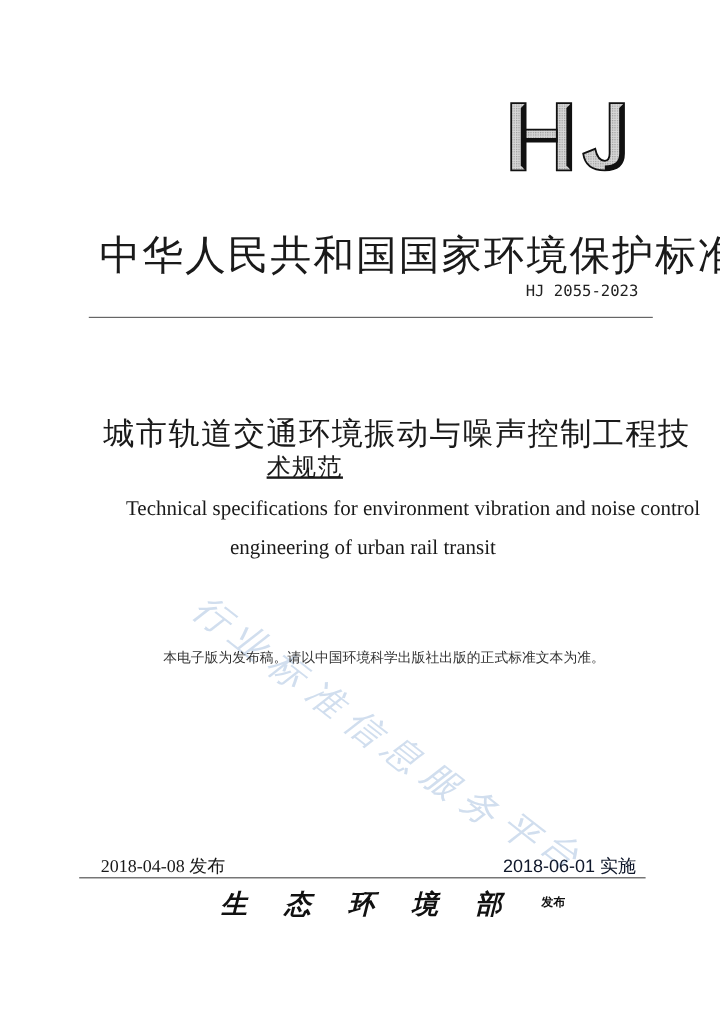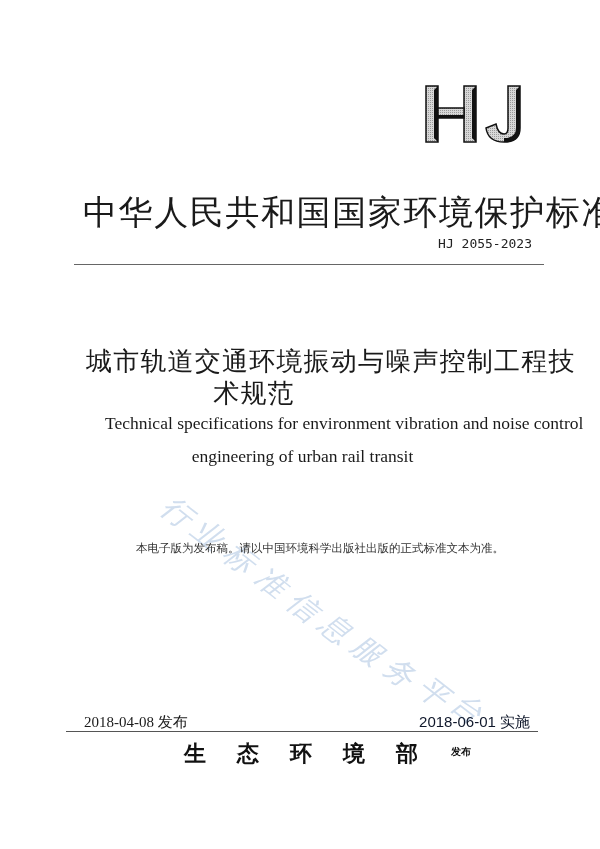--- a/index.html
+++ b/index.html
@@ -13,38 +13,38 @@
 
     .main-title { left: 83px; top: 190px; font-family: "DejaVu Sans", sans-serif;
                   font-size: 34px; letter-spacing: 1.6px; color: #1a1a1a; font-weight: normal; }
     .std-code { right: 68px; top: 236px; font-family: "DejaVu Sans Mono", monospace;
                 font-size: 13px; color: #222; }
     .rule-top { left: 74px; top: 264px; width: 470px; height: 0; border-top: 1.5px solid #666; }
 
     .cn-title-1 { left: 86px; top: 344px; font-family: "DejaVu Serif", serif; font-size: 26px;
                   letter-spacing: 1.2px; color: #1a1a1a; }
     .cn-title-2 { left: 0; width: 508px; top: 376px; text-align: center; font-family: "DejaVu Serif", serif;
-                  font-size: 26px; letter-spacing: 1.2px; color: #1a1a1a; }
+                  font-size: 20px; letter-spacing: 1.2px; color: #1a1a1a; text-decoration: underline; }
     .en-title-1 { left: 83px; top: 413px; font-family: "Liberation Serif", serif; font-size: 17.5px; color: #1a1a1a; margin-left: 22px; }
     .en-title-2 { left: 0; width: 605px; top: 446px; text-align: center; font-family: "Liberation Serif", serif;
                   font-size: 17.5px; color: #1a1a1a; }
 
     .notice { left: 0; width: 504px; top: 541px; text-align: right; font-family: "DejaVu Serif", serif;
               font-size: 11.5px; color: #333; }
 
     .watermark { left: 150px; top: 488px; width: 360px; height: 230px; pointer-events: none; }
     .watermark span { position: absolute; font-family: "DejaVu Sans", sans-serif; font-size: 30px;
                       color: #c9d9ec; font-style: italic; transform: rotate(38deg); opacity: 0.85; }
 
     .issue-date { left: 84px; top: 713px; font-family: "Liberation Serif", serif; font-size: 15px; color: #1a1a1a; }
     .impl-date { right: 70px; top: 713px; font-family: Liberation Sans, sans-serif; font-size: 15px; color: #0f172a; }
     .rule-bottom { left: 66px; top: 731px; width: 472px; height: 0; border-top: 1.5px solid #555; }
 
     .publisher { top: 739px; left: 184px; font-family: "DejaVu Sans", sans-serif; font-size: 22px;
-                 font-weight: bold; color: #111; }
+                 font-weight: bold; color: #111; font-style: italic; }
     .publisher .ch { display: inline-block; width: 53px; }
     .publisher-suffix { top: 745px; left: 451px; font-family: "DejaVu Sans", sans-serif; font-size: 10px;
                         font-weight: bold; color: #111; }
   </style>
 </head>
 <body>
 
 <div class="abs logo">
   <svg viewBox="0 0 110 64">
     <defs>

